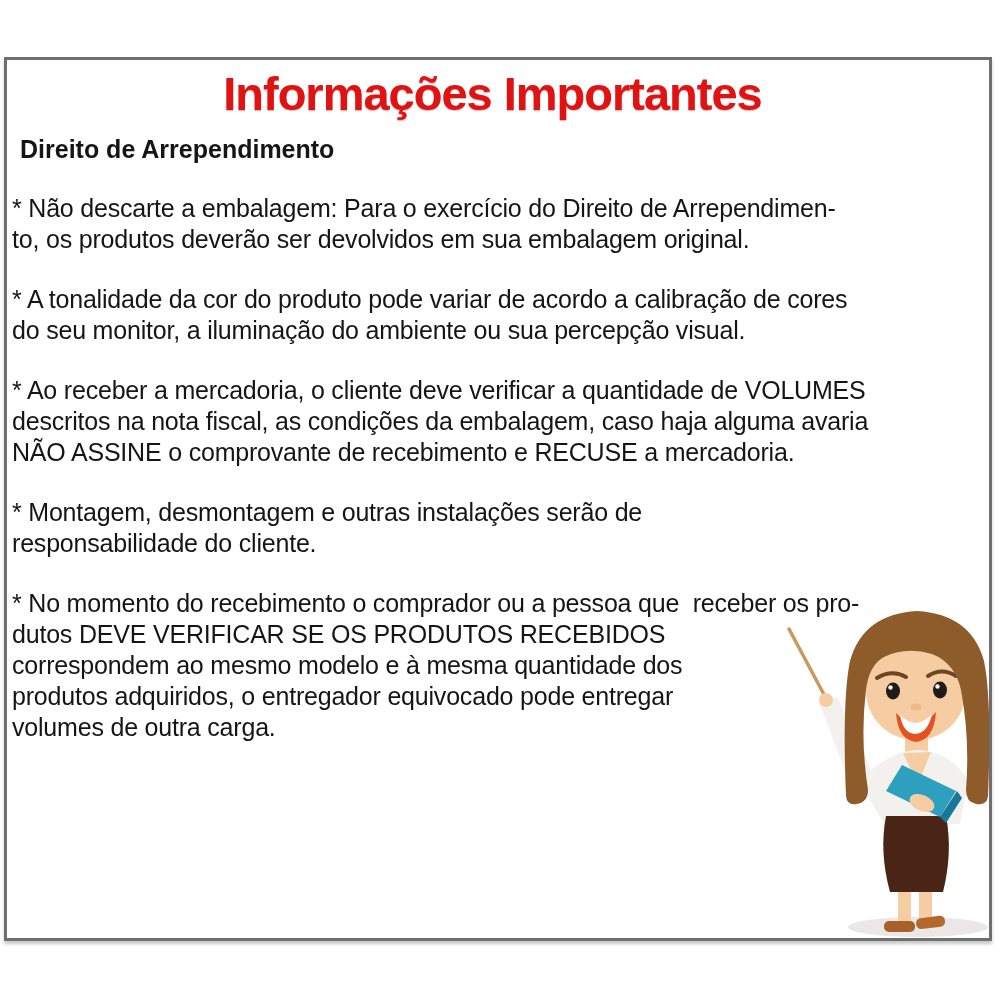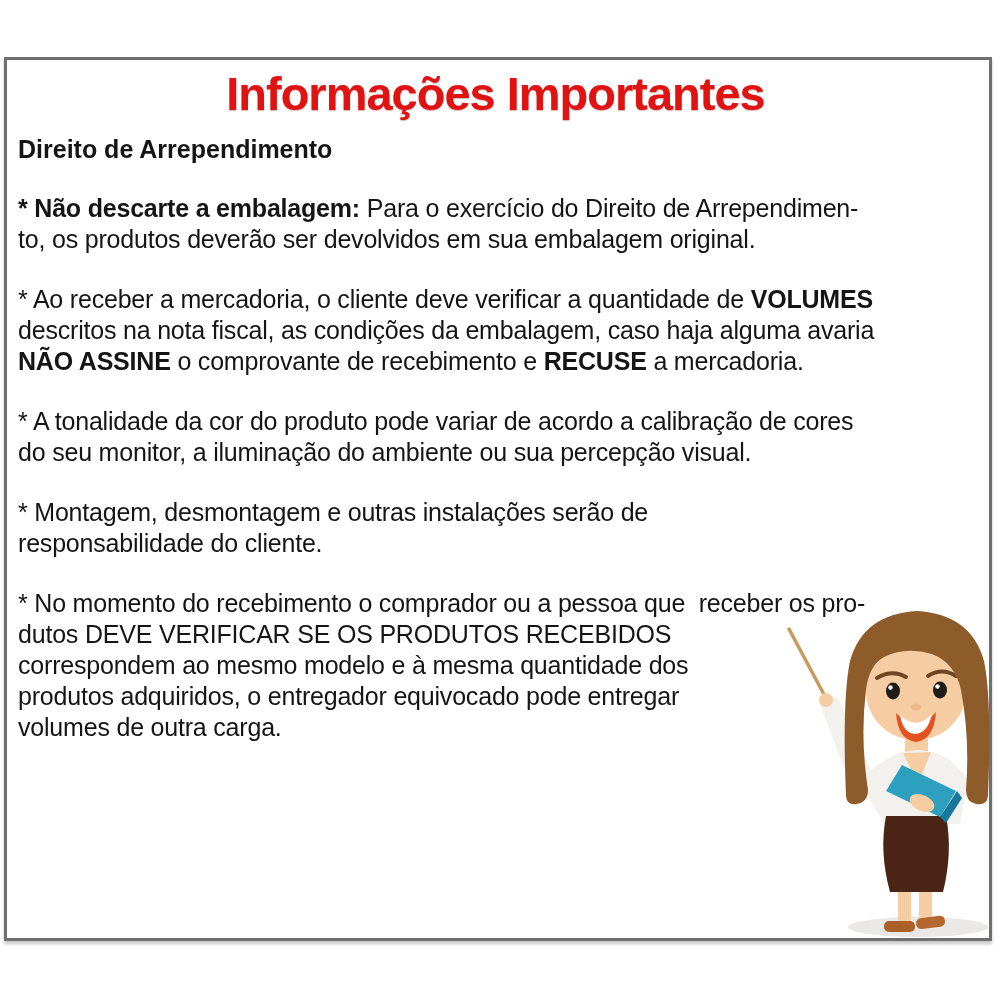--- a/index.html
+++ b/index.html
@@ -5,50 +5,50 @@
   html,body{margin:0;padding:0;}
   body{
     width:1000px;height:1000px;background:#ffffff;position:relative;
     font-family:"Liberation Sans",sans-serif;color:#151515;overflow:hidden;
   }
   .page{
     position:absolute;left:4px;top:57px;width:988px;height:884px;
     box-sizing:border-box;border:3px solid #6f6f6f;background:#ffffff;
     box-shadow:0 3px 3px rgba(0,0,0,0.22);
   }
-  .content{position:absolute;left:0;top:0;right:0;padding:0 16px 0 11px;}
+  .content{position:absolute;left:0;top:0;right:0;padding:0 16px 0 5px;}
   .title{
     font-size:47px;line-height:52px;font-weight:bold;text-align:center;
     color:#e01212;margin:8px 0 0 0;letter-spacing:-1px;
     text-shadow:0 1px 1px rgba(120,0,0,0.3);
   }
   .heading{
-    font-size:25px;line-height:30px;font-weight:bold;margin:14px 0 0 0;
+    font-size:25px;line-height:30px;font-weight:bold;margin:14px 0 0 8px;
   }
   .para{
     font-size:25px;line-height:31px;margin:29px 0 0 0;white-space:pre-wrap;
     letter-spacing:-0.2px;
   }
-  .para .b{font-weight:bold;}
+  .para .b{font-weight:normal;}
   .figure{position:absolute;left:778px;top:542px;width:212px;height:336px;}
 </style>
 </head>
 <body>
 
 <div class="page">
   <div class="content">
     <h1 class="title">Informações Importantes</h1>
     <h2 class="heading">Direito de Arrependimento</h2>
     <p class="para"><span class="b">* Não descarte a embalagem:</span><span> Para o exercício do Direito de Arrependimen-
 to, os produtos deverão ser devolvidos em sua embalagem original.</span></p>
+    <p class="para"><span>* A tonalidade da cor do produto pode variar de acordo a calibração de cores
+do seu monitor, a iluminação do ambiente ou sua percepção visual.</span></p>
     <p class="para"><span>* Ao receber a mercadoria, o cliente deve verificar a quantidade de </span><span class="b">VOLUMES</span><span>
 descritos na nota fiscal, as condições da embalagem, caso haja alguma avaria
 </span><span class="b">NÃO ASSINE</span><span> o comprovante de recebimento e </span><span class="b">RECUSE</span><span> a mercadoria.</span></p>
-    <p class="para"><span>* A tonalidade da cor do produto pode variar de acordo a calibração de cores
-do seu monitor, a iluminação do ambiente ou sua percepção visual.</span></p>
     <p class="para"><span>* Montagem, desmontagem e outras instalações serão de
 responsabilidade do cliente.</span></p>
     <p class="para"><span>* No momento do recebimento o comprador ou a pessoa que  receber os pro-
 dutos DEVE VERIFICAR SE OS PRODUTOS RECEBIDOS
 correspondem ao mesmo modelo e à mesma quantidade dos
 produtos adquiridos, o entregador equivocado pode entregar
 volumes de outra carga.</span></p>
   </div>
 
   <svg class="figure" viewBox="785 602 212 336" xmlns="http://www.w3.org/2000/svg">

